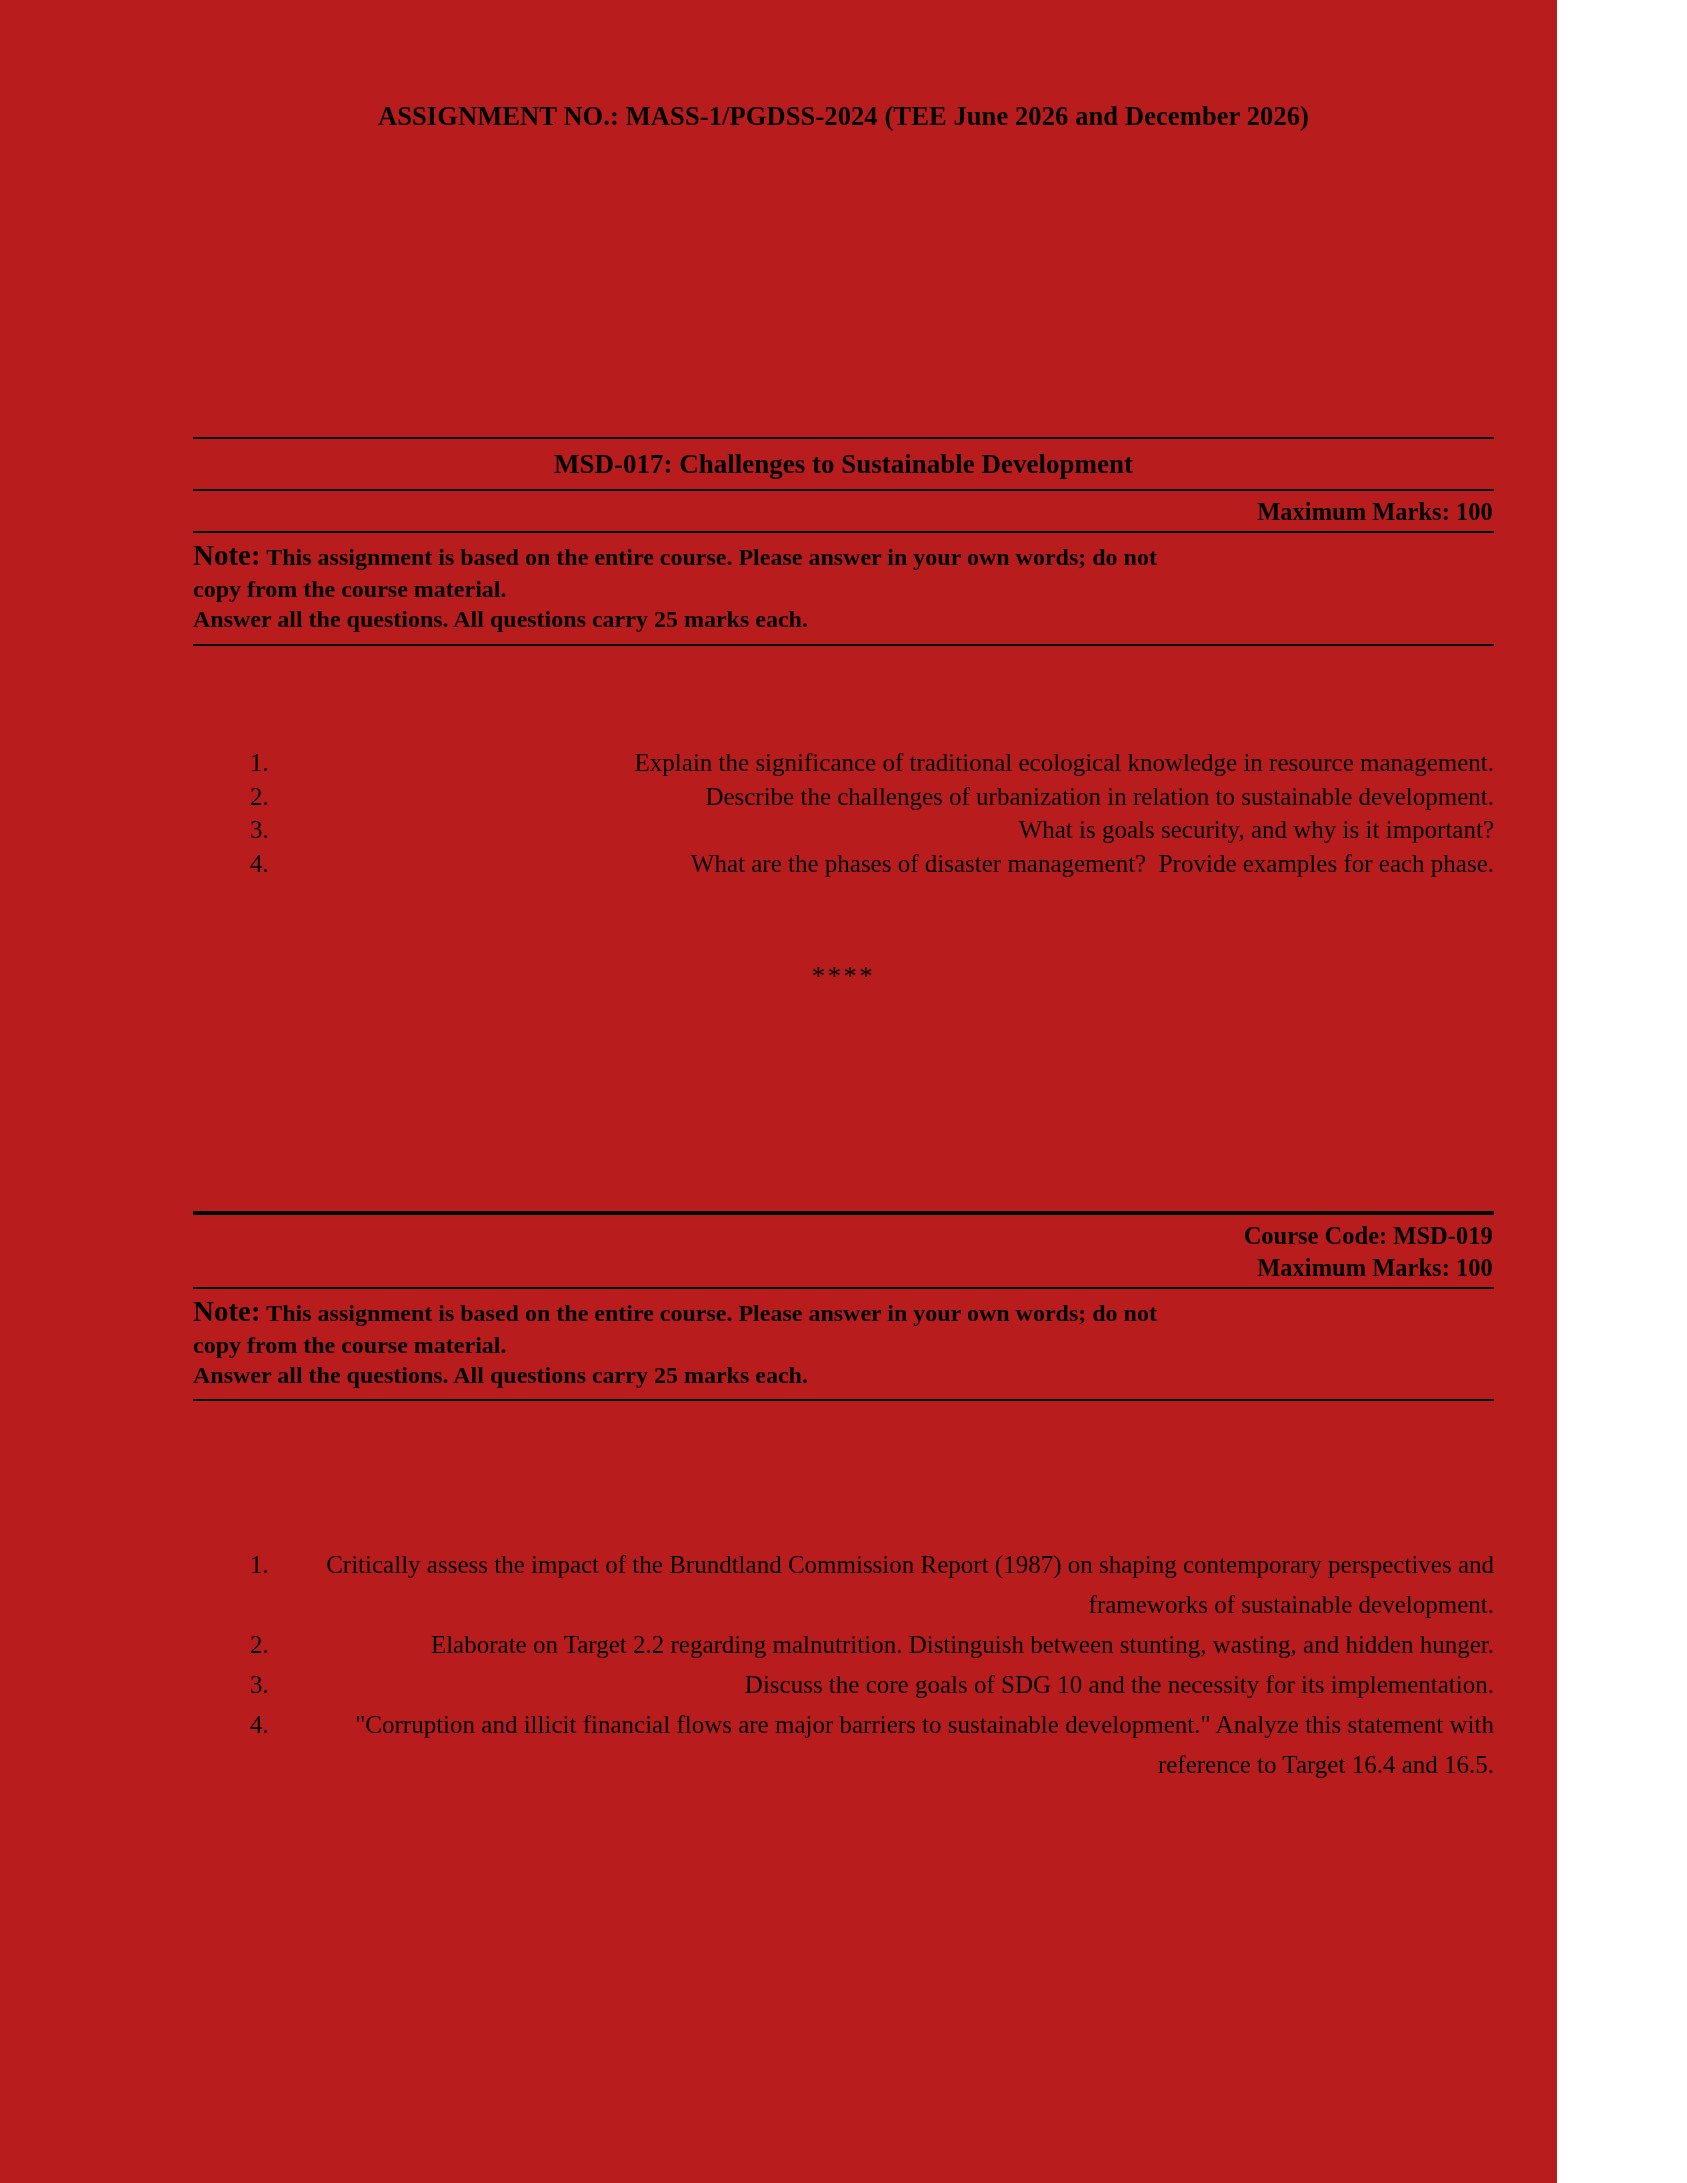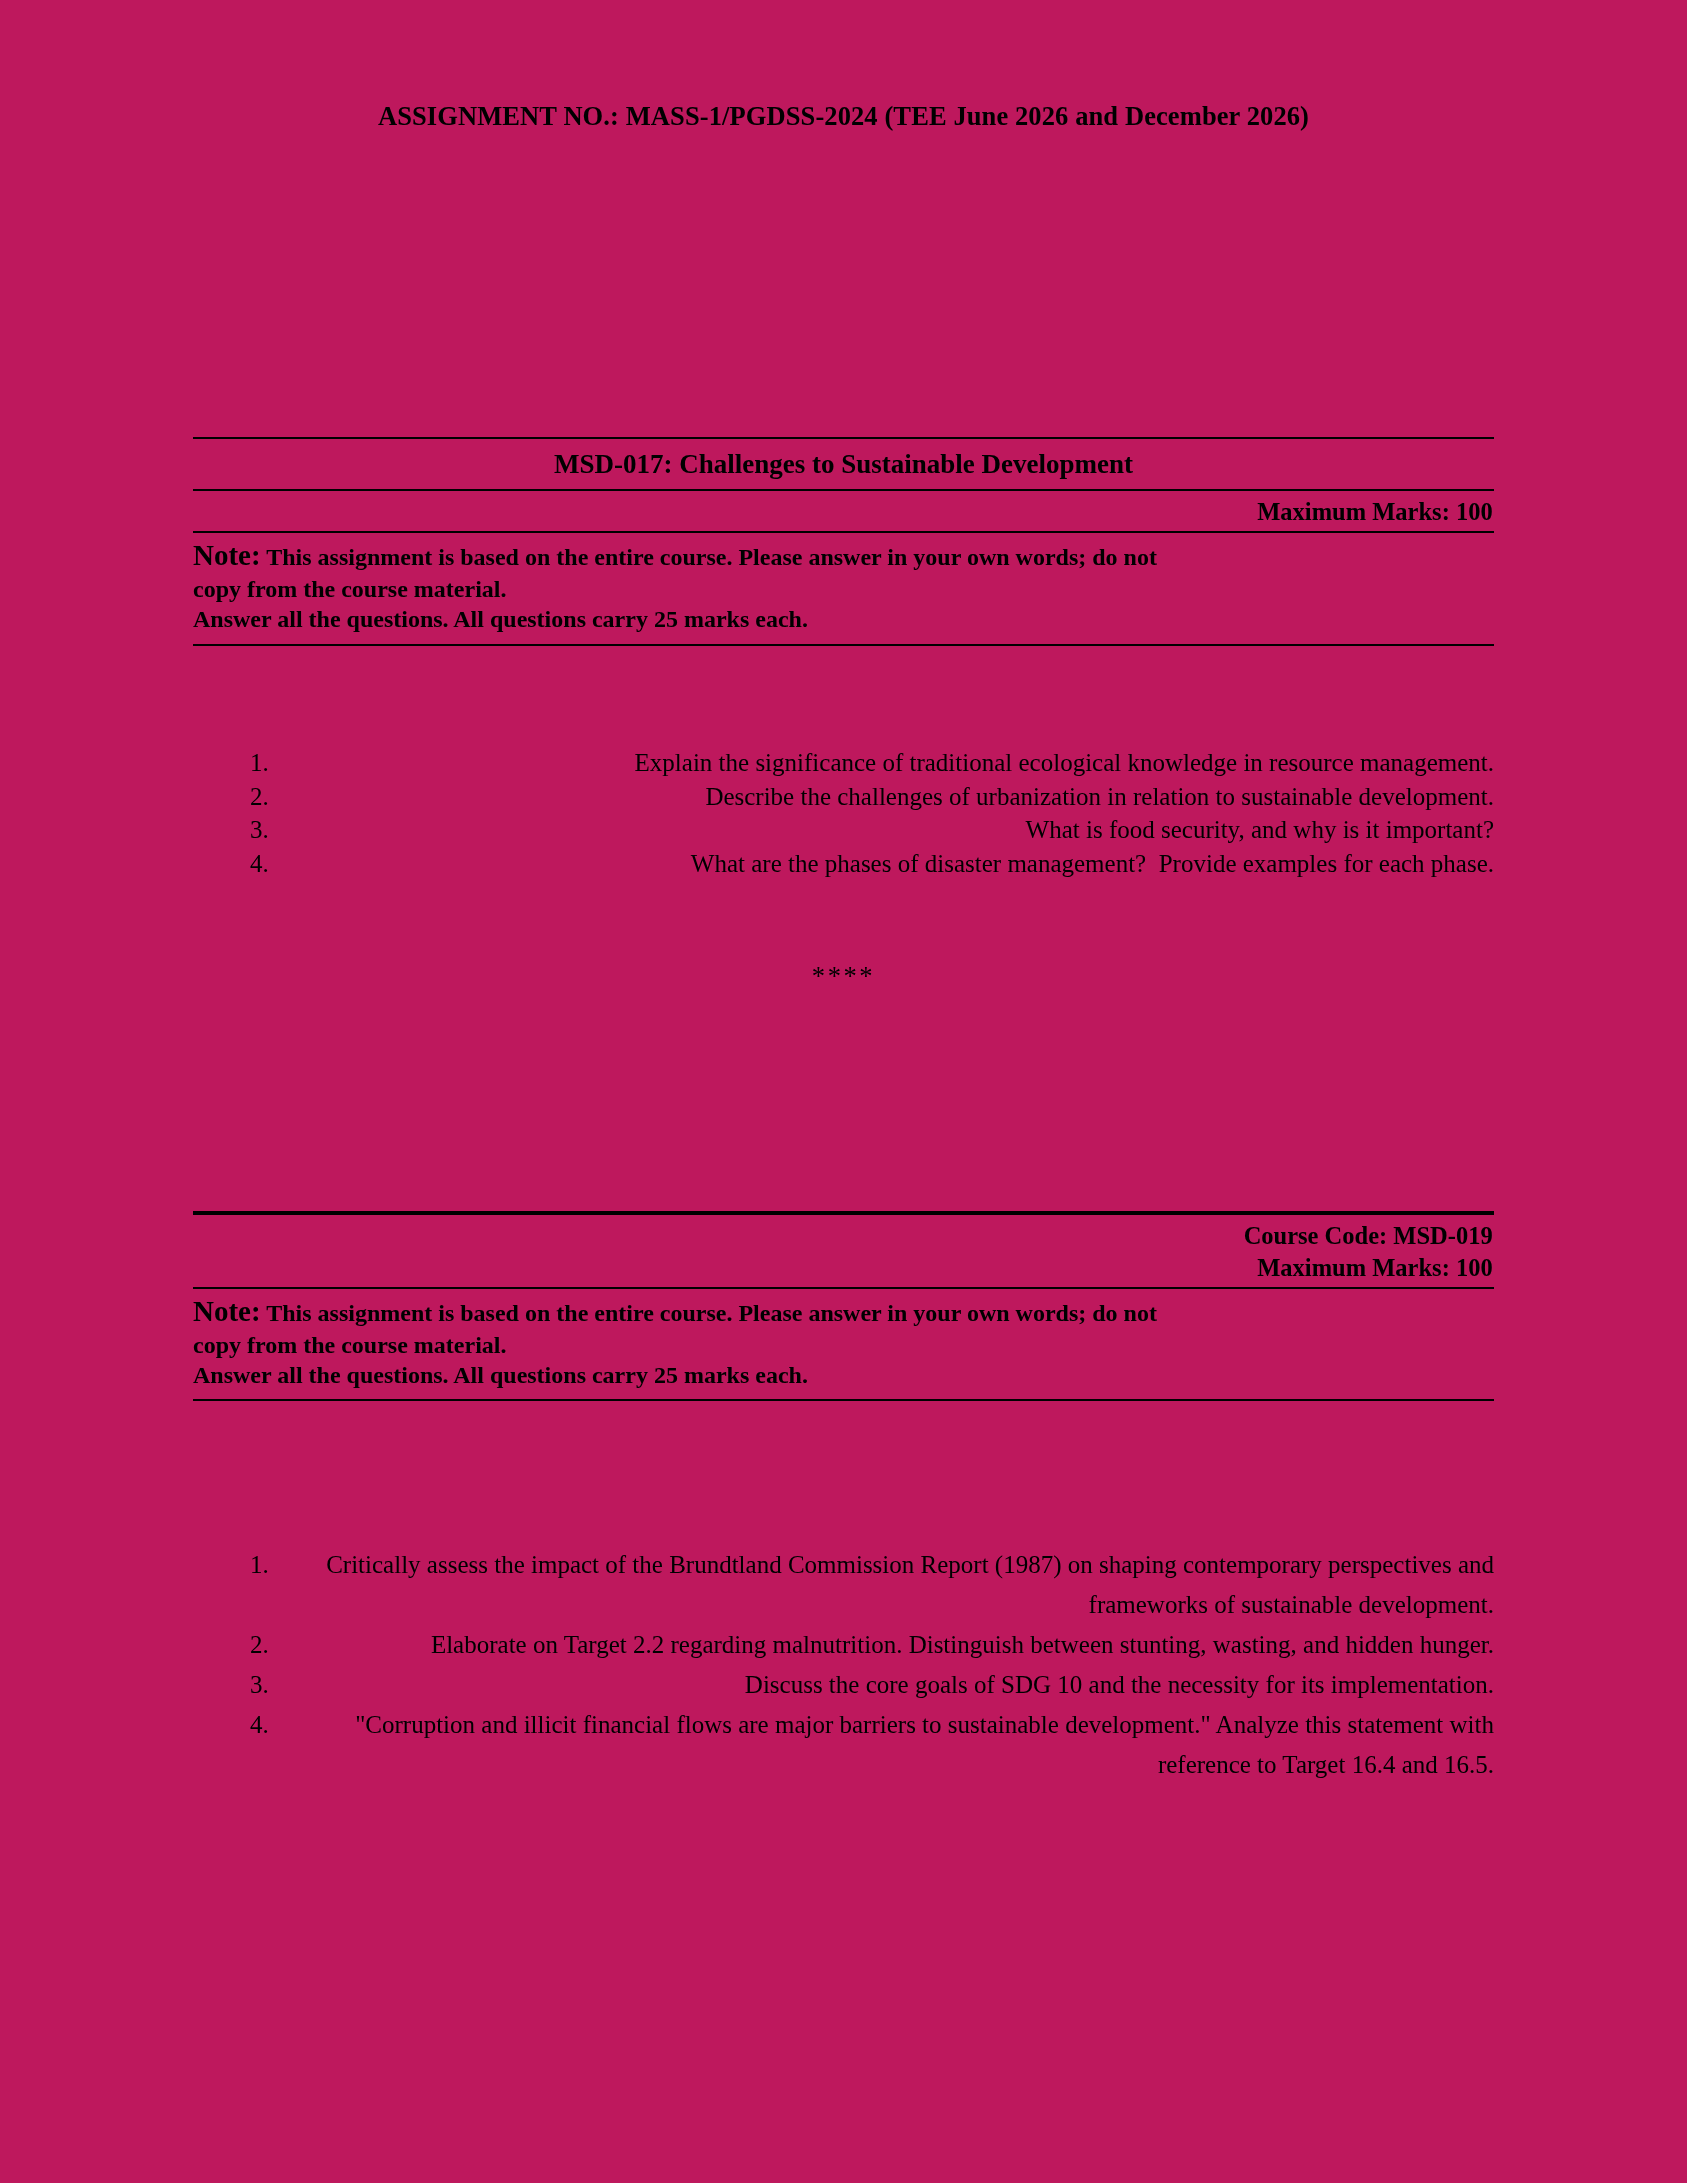--- a/index.html
+++ b/index.html
@@ -12,23 +12,23 @@
     height: 2183px;
     font-family: "Liberation Serif", "DejaVu Serif", serif;
     color: #000000;
     position: relative;
     overflow: hidden;
   }
 
   .page {
     position: absolute;
     left: 0; top: 0;
-    width: 1687px;
+    width: 1557px;
     height: 2183px;
-    background: #be185d;
+    background: #b91c1c;
   }
 
   
   .assignment-header {
     position: absolute;
     left: 0;
     top: 101px;
     width: 1687px;
     text-align: center;
     font-weight: bold;
@@ -156,21 +156,21 @@
     <div class="q-item">
       <span class="q-num">1.</span>
       <span class="q-text">Explain the significance of traditional ecological knowledge in resource management.</span>
     </div>
     <div class="q-item">
       <span class="q-num">2.</span>
       <span class="q-text">Describe the challenges of urbanization in relation to sustainable development.</span>
     </div>
     <div class="q-item">
       <span class="q-num">3.</span>
-      <span class="q-text">What is food security, and why is it important?</span>
+      <span class="q-text">What is goals security, and why is it important?</span>
     </div>
     <div class="q-item">
       <span class="q-num">4.</span>
       <span class="q-text">What are the phases of disaster management?  Provide examples for each phase.</span>
     </div>
   </div>
 
   <div class="stars">****</div>
 
   <div class="section" id="section-msd019">

